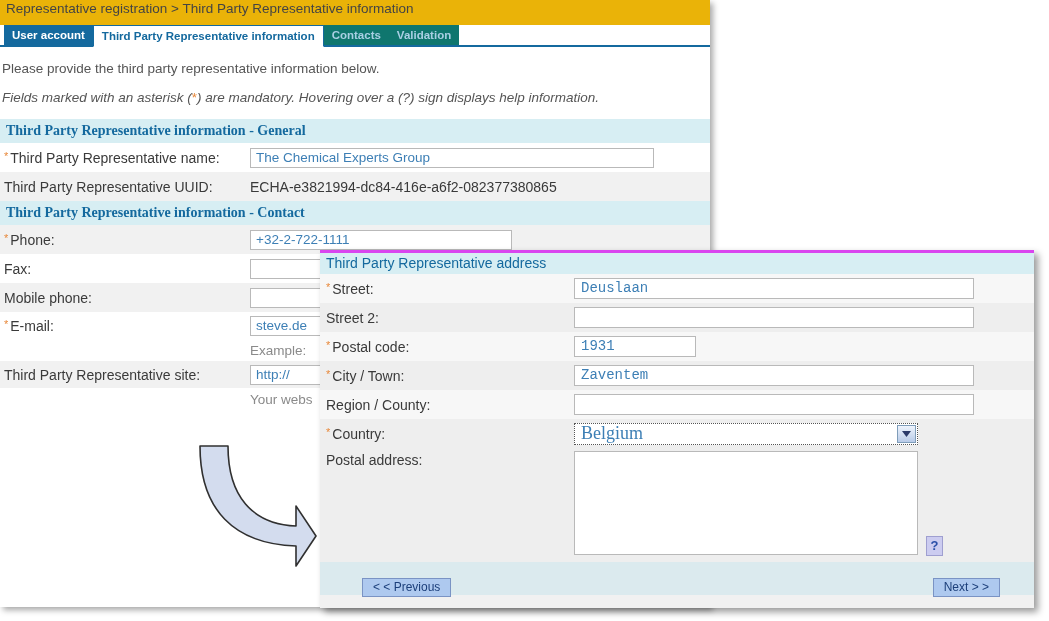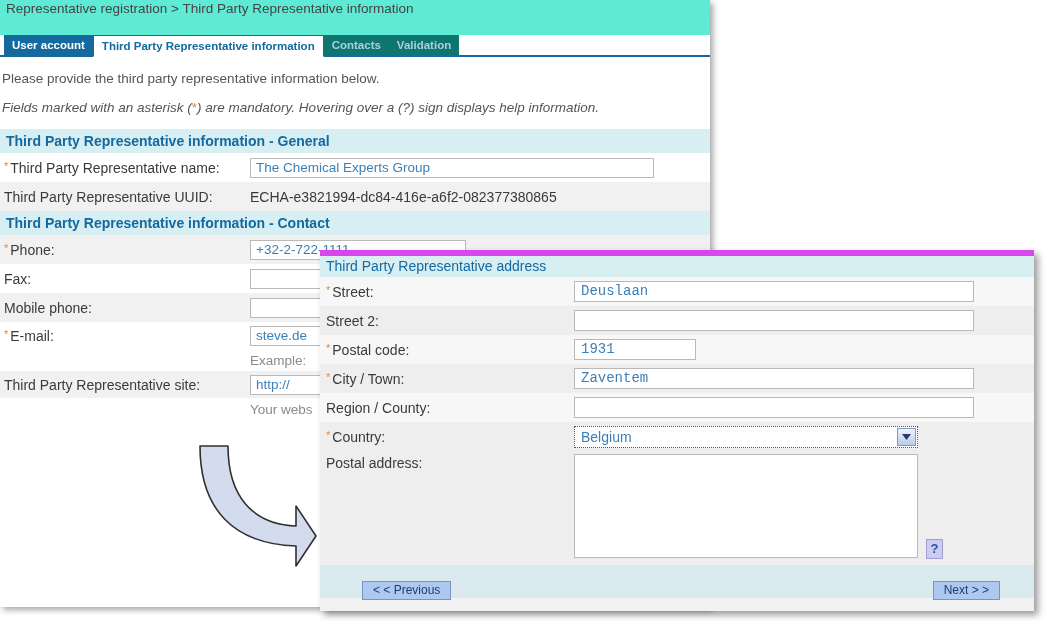--- a/index.html
+++ b/index.html
@@ -23,22 +23,22 @@
     position: absolute;
     left: 0; top: 0;
     width: 710px;
     height: 607px;
     background: #ffffff;
     box-shadow: 3px 3px 6px rgba(0,0,0,0.35);
     overflow: hidden;
   }
 
   .breadcrumb-bar {
-    height: 35px;
-    background: #5eead4;
+    height: 25px;
+    background: #eab308;
     color: #444444;
     font-size: 13.5px;
     line-height: 17px;
     padding-left: 6px;
     white-space: nowrap;
   }
 
   .tab-strip {
     height: 22px;
     position: relative;
@@ -100,20 +100,21 @@
 
   .section-header {
     background: #d7eef3;
     color: #14699e;
     font-weight: bold;
     font-size: 14px;
     line-height: 24px;
     height: 24px;
     padding-left: 6px;
     box-sizing: border-box;
+    font-family: Liberation Serif, serif;
   }
 
   .frow {
     display: flex;
     align-items: center;
     height: 29px;
     box-sizing: border-box;
     padding-left: 4px;
   }
   .frow.alt { background: #f1f1f1; }
@@ -180,21 +181,21 @@
   
   #overlay {
     position: absolute;
     left: 320px;
     top: 250px;
     width: 714px;
     height: 355px;
     background: #f1f1f1;
     box-shadow: 4px 4px 7px rgba(0,0,0,0.40);
     overflow: hidden;
-    border-top: 6px solid #d946ef;
+    border-top: 3px solid #d946ef;
   }
   .ov-header {
     background: #d7eef3;
     color: #14699e;
     font-size: 14px;
     line-height: 21px;
     height: 21px;
     padding-left: 6px;
     box-sizing: border-box;
   }
@@ -236,23 +237,24 @@
     height: 22px;
     border: 1px dotted #555555;
     background: #ffffff;
     box-sizing: border-box;
     display: flex;
     align-items: center;
   }
   .ov-select-text {
     flex: 1;
     color: #3d7fb5;
-    font-size: 14px;
-    padding-left: 6px;
-    white-space: nowrap;
+    font-size: 18px;
+    padding-left: 6px;
+    white-space: nowrap;
+    font-family: Liberation Serif, serif;
   }
   .ov-select-btn {
     width: 19px;
     height: 18px;
     margin-right: 1px;
     background: linear-gradient(#eef4fd, #b8cbe8);
     border: 1px solid #7f9db9;
     box-sizing: border-box;
     display: flex;
     align-items: center;
@@ -338,21 +340,21 @@
 
   <div class="frow alt">
     <div class="flabel">Third Party Representative UUID:</div>
     <div class="fvalue">ECHA-e3821994-dc84-416e-a6f2-082377380865</div>
   </div>
 
   <div class="section-header">Third Party Representative information - Contact</div>
 
   <div class="frow alt">
     <div class="flabel"><span class="star">*</span><span>Phone:</span></div>
-    <div class="txtin" style="width:216px;">+32-2-722-1111</div>
+    <div class="txtin" style="width:262px;">+32-2-722-1111</div>
   </div>
 
   <div class="frow plain">
     <div class="flabel">Fax:</div>
     <div class="txtin" style="width:262px;"></div>
   </div>
 
   <div class="frow alt">
     <div class="flabel">Mobile phone:</div>
     <div class="txtin" style="width:262px;"></div>

